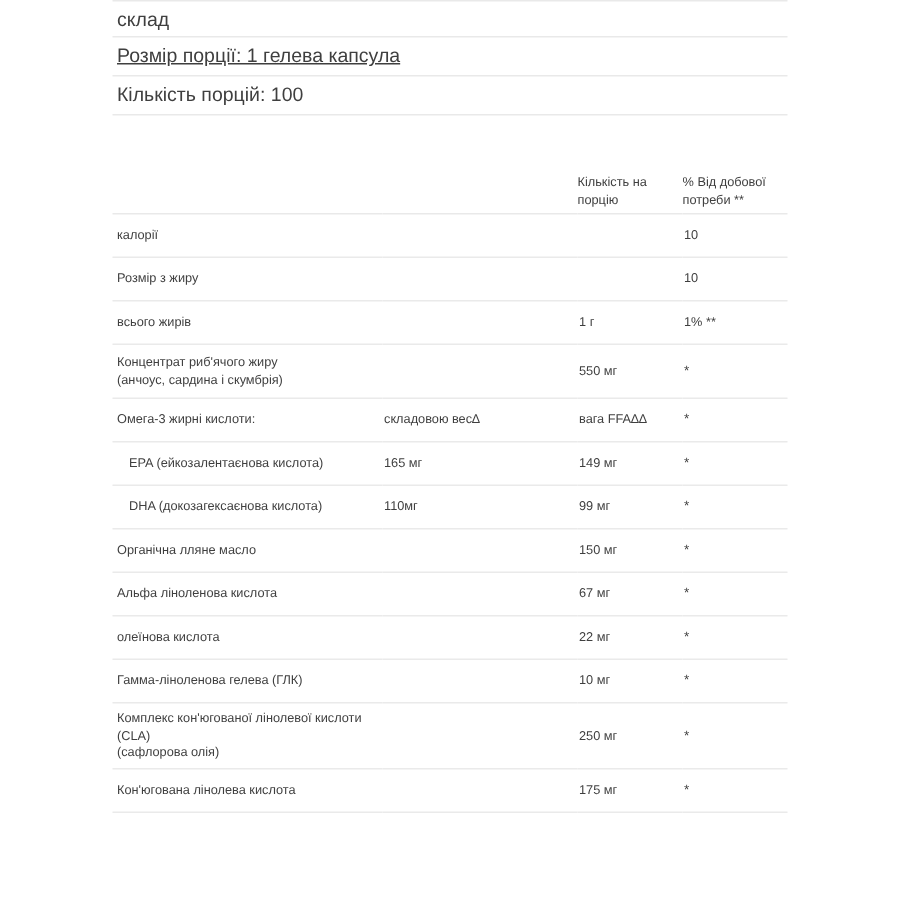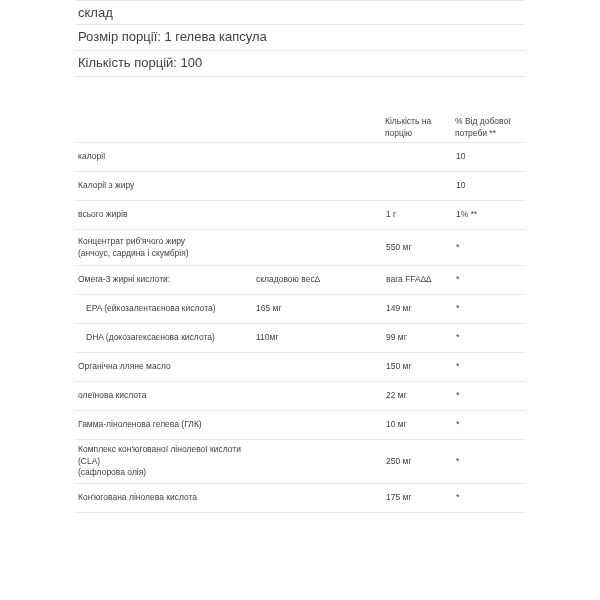--- a/index.html
+++ b/index.html
@@ -24,21 +24,21 @@
   .sep-row {
     border-bottom: 1px solid #e9e9e9;
     font-size: 13px;
     line-height: 11px;
     color: #3f3f3f;
     padding: 6px 0 6px 3px;
     box-sizing: border-box;
   }
   .sep-row.first { border-top: 1px solid #e9e9e9; }
   .sep-row.h1 { height: 25px; }
-  .sep-row.h2 { height: 26px; }
+  .sep-row.h2 { height: 26px; text-decoration: underline; }
   .sep-row.h3 { height: 26px; }
 
   
   table.nutri {
     width: 450px;
     border-collapse: collapse;
     table-layout: fixed;
     font-size: 8.5px;
     color: #3f3f3f;
   }
@@ -104,21 +104,21 @@
       </tr>
     </thead>
     <tbody id="nutri-body">
         <tr class="data-row">
           <td class="name">калорії</td>
           <td class="const"></td>
           <td class="amt"></td>
           <td class="dv">10</td>
         </tr>
         <tr class="data-row">
-          <td class="name">Калорії з жиру</td>
+          <td class="name">Розмір з жиру</td>
           <td class="const"></td>
           <td class="amt"></td>
           <td class="dv">10</td>
         </tr>
         <tr class="data-row">
           <td class="name">всього жирів</td>
           <td class="const"></td>
           <td class="amt">1 г</td>
           <td class="dv">1% **</td>
         </tr>
@@ -146,20 +146,26 @@
           <td class="amt">99 мг</td>
           <td class="dv star">*</td>
         </tr>
         <tr class="data-row">
           <td class="name">Органічна лляне масло</td>
           <td class="const"></td>
           <td class="amt">150 мг</td>
           <td class="dv star">*</td>
         </tr>
         <tr class="data-row">
+          <td class="name">Альфа ліноленова кислота</td>
+          <td class="const"></td>
+          <td class="amt">67 мг</td>
+          <td class="dv star">*</td>
+        </tr>
+        <tr class="data-row">
           <td class="name">олеїнова кислота</td>
           <td class="const"></td>
           <td class="amt">22 мг</td>
           <td class="dv star">*</td>
         </tr>
         <tr class="data-row">
           <td class="name">Гамма-ліноленова гелева (ГЛК)</td>
           <td class="const"></td>
           <td class="amt">10 мг</td>
           <td class="dv star">*</td>

